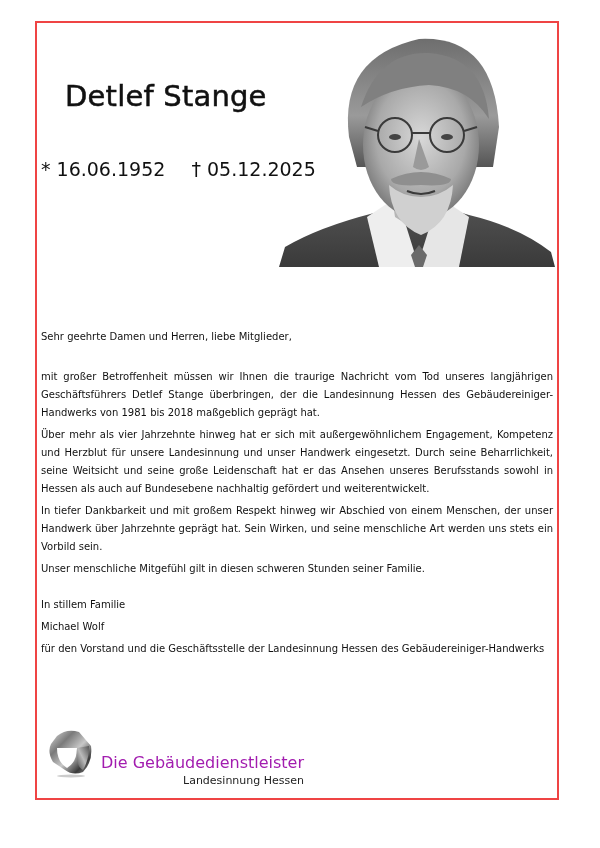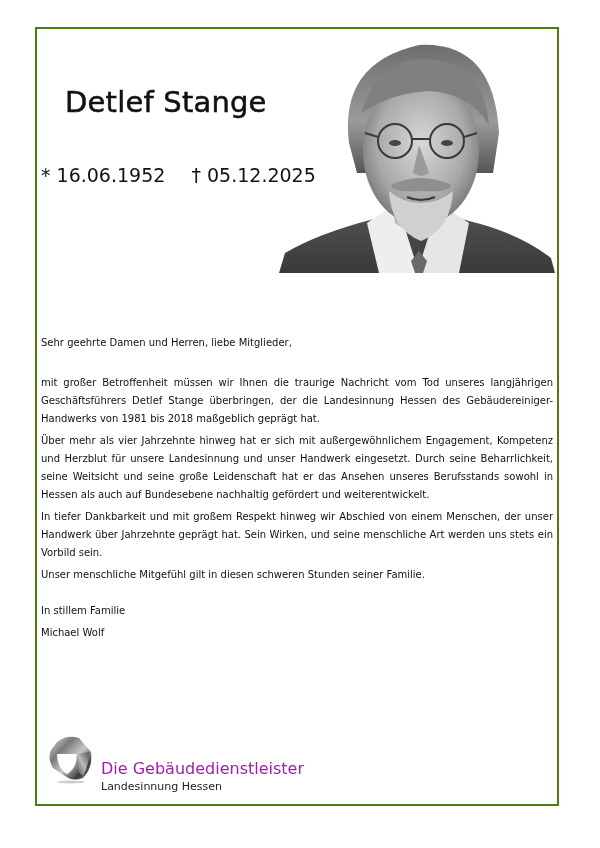--- a/index.html
+++ b/index.html
@@ -1,34 +1,34 @@
 <!DOCTYPE html>
 <html><head>
 <meta charset="utf-8">
 <style>
   html, body { margin: 0; padding: 0; background: #ffffff; }
   body { width: 600px; height: 848px; position: relative; overflow: hidden;
          font-family: "DejaVu Sans", sans-serif; color: #111111; }
-  .frame { position: absolute; left: 35px; top: 27px; width: 520px; height: 775px;
-           border: 2px solid #4d7c0f; background: #fff; }
+  .frame { position: absolute; left: 35px; top: 21px; width: 520px; height: 775px;
+           border: 2px solid #ef4444; background: #fff; }
   .name { position: absolute; left: 28px; top: 56px; font-size: 29px; font-weight: normal;
           letter-spacing: 0.2px; color: #111; -webkit-text-stroke: 0.5px #111; }
   .dates { position: absolute; left: 4px; top: 135px; font-size: 19px; color: #111; }
   .dates .gap { display: inline-block; width: 14px; }
   .photo { position: absolute; left: 242px; top: 4px; width: 276px; height: 240px; overflow: hidden; }
   .body { position: absolute; left: 4px; top: 305px; width: 512px; font-size: 10px;
           line-height: 18px; text-align: justify; color: #111; }
   .body p { margin: 0 0 4px 0; }
   .body .salutation { margin-bottom: 22px; }
   .body .spacer { height: 14px; }
   .body .sig p { margin: 0 0 4px 0; text-align: left; }
   .logo { position: absolute; left: 6px; top: 703px; width: 52px; height: 52px; }
   .brand { position: absolute; left: 64px; top: 730px; }
   .brand-title { font-size: 16px; color: #a21caf; line-height: 20px; }
-  .brand-sub { font-size: 11px; color: #222; line-height: 15px; }
+  .brand-sub { font-size: 11px; color: #222; line-height: 15px; text-align: right; }
 </style>
 </head>
 <body>
 
 <div class="frame">
 
   <div class="name">Detlef Stange</div>
 
   <div class="dates">
     <span>*</span>
@@ -91,20 +91,21 @@
   <div class="body">
     <p class="salutation">Sehr geehrte Damen und Herren, liebe Mitglieder,</p>
     <p>mit großer Betroffenheit müssen wir Ihnen die traurige Nachricht vom Tod unseres langjährigen Geschäftsführers Detlef Stange überbringen, der die Landesinnung Hessen des Gebäudereiniger-Handwerks von 1981 bis 2018 maßgeblich geprägt hat.</p>
     <p>Über mehr als vier Jahrzehnte hinweg hat er sich mit außergewöhnlichem Engagement, Kompetenz und Herzblut für unsere Landesinnung und unser Handwerk eingesetzt. Durch seine Beharrlichkeit, seine Weitsicht und seine große Leidenschaft hat er das Ansehen unseres Berufsstands sowohl in Hessen als auch auf Bundesebene nachhaltig gefördert und weiterentwickelt.</p>
     <p>In tiefer Dankbarkeit und mit großem Respekt hinweg wir Abschied von einem Menschen, der unser Handwerk über Jahrzehnte geprägt hat. Sein Wirken, und seine menschliche Art werden uns stets ein Vorbild sein.</p>
     <p>Unser menschliche Mitgefühl gilt in diesen schweren Stunden seiner Familie.</p>
     <div class="spacer"></div>
     <div class="sig">
       <p>In stillem Familie</p>
       <p>Michael Wolf</p>
+      <p>für den Vorstand und die Geschäftsstelle der Landesinnung Hessen des Gebäudereiniger-Handwerks</p>
     </div>
   </div>
 
   <div class="logo">
     <svg width="52" height="52" viewBox="0 0 52 52">
       <defs>
         <linearGradient id="lg1" x1="0" y1="0" x2="1" y2="1">
           <stop offset="0%" stop-color="#e0e0e0"></stop>
           <stop offset="30%" stop-color="#7a7a7a"></stop>
           <stop offset="55%" stop-color="#c8c8c8"></stop>

